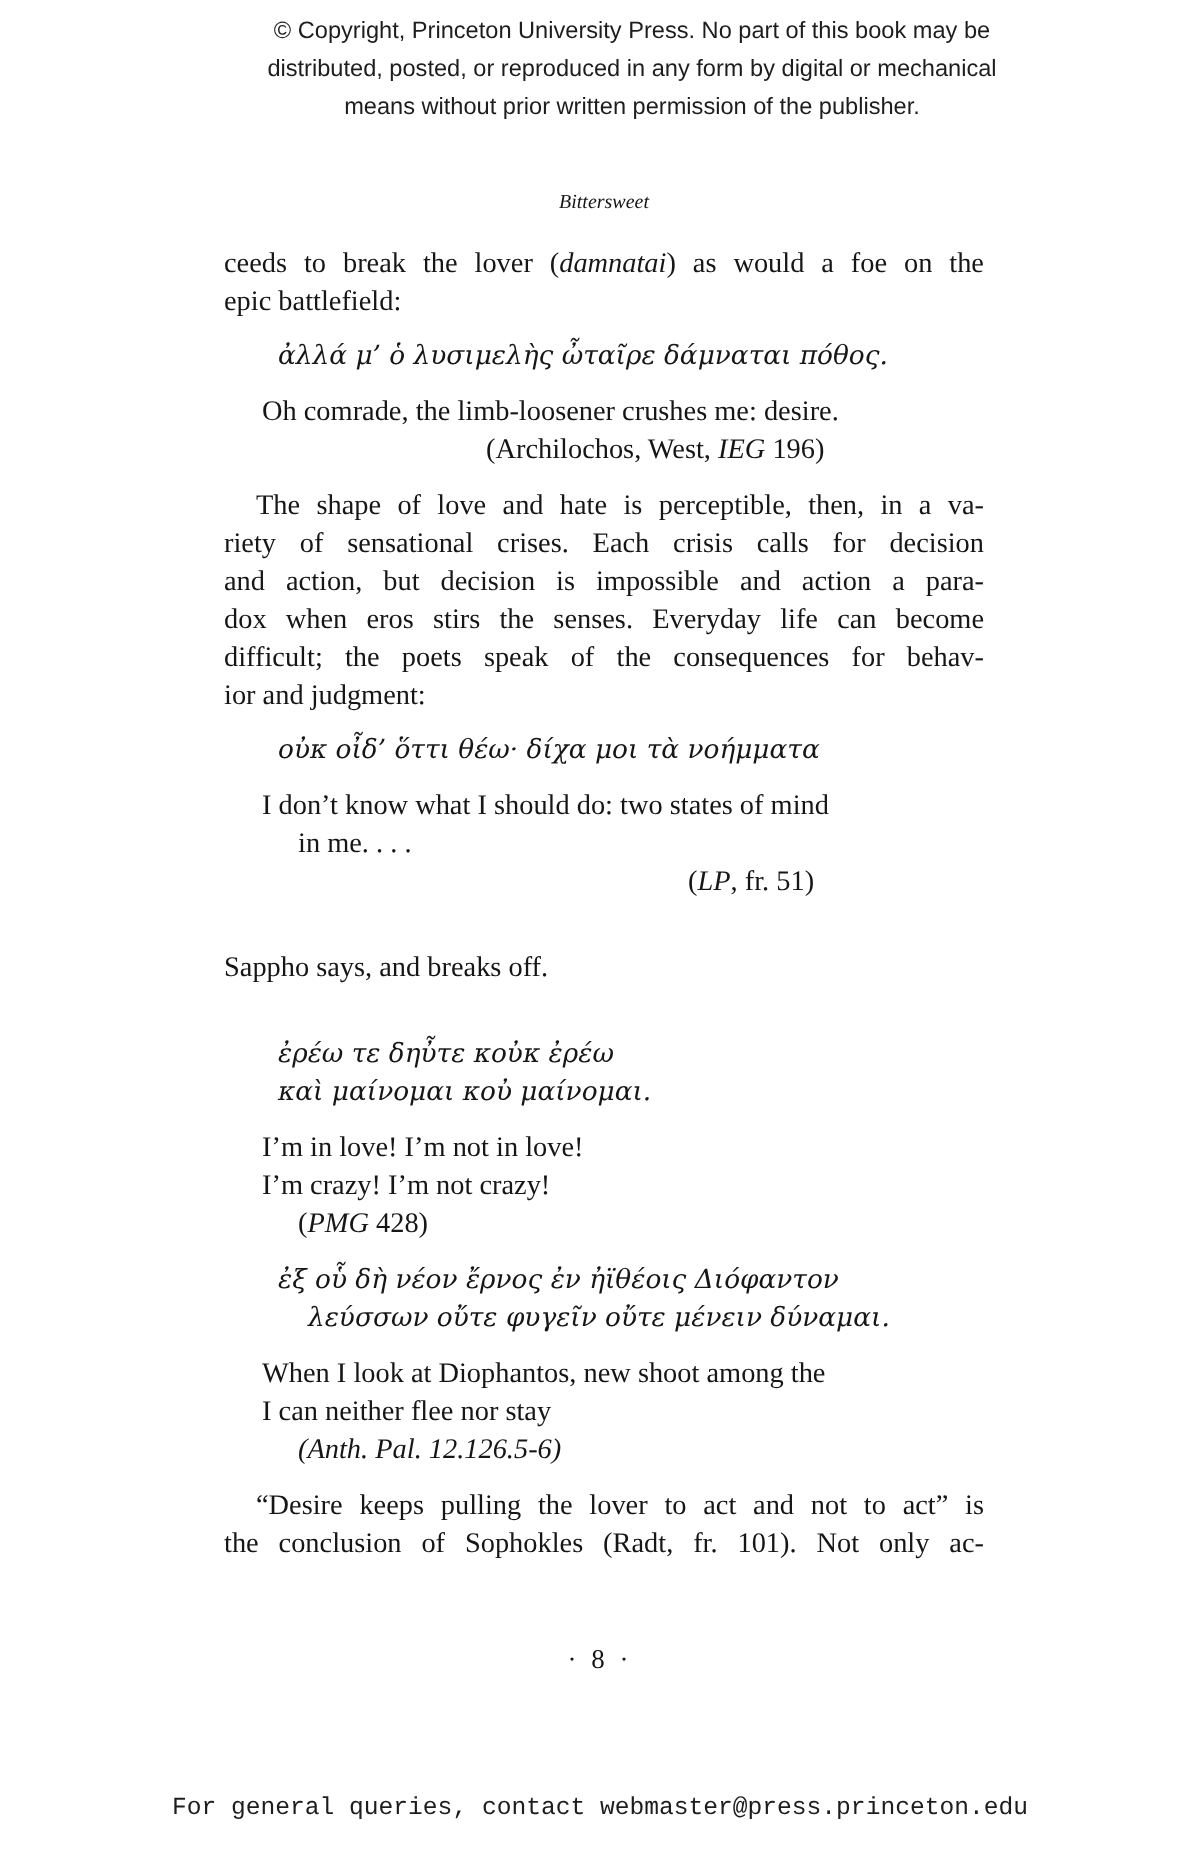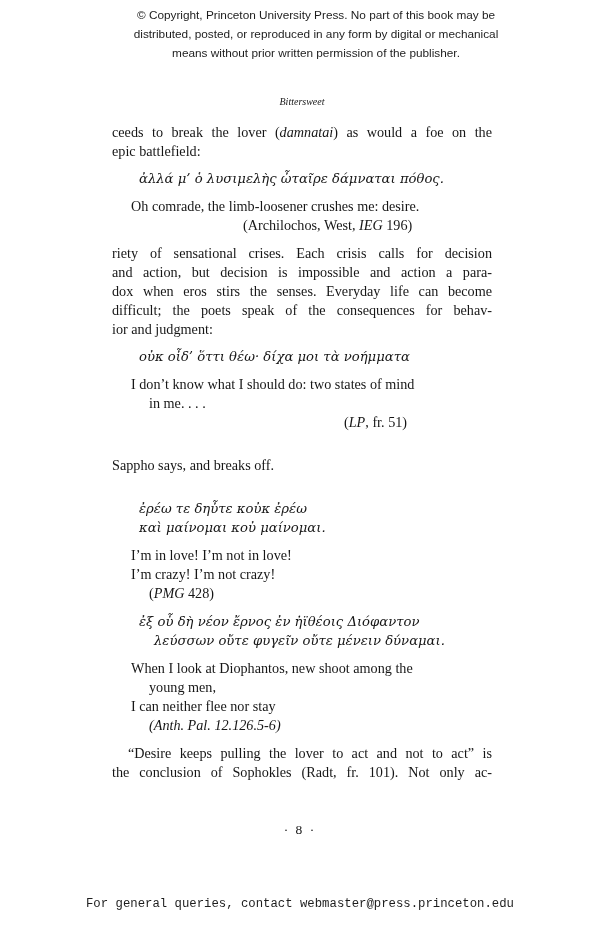--- a/index.html
+++ b/index.html
@@ -75,20 +75,21 @@
   <div class="greek">
     <div class="ln">ἀλλά μ’ ὁ λυσιμελὴς ὦταῖρε δάμναται πόθος.</div>
   </div>
 
   <div class="trans">
     <div class="ln">Oh comrade, the limb-loosener crushes me: desire.</div>
     <div class="ln attr-arch"><span>(Archilochos, West, </span><em>IEG</em><span> 196)</span></div>
   </div>
 
   <div class="para">
+    <div class="ln j ind">The shape of love and hate is perceptible, then, in a va-</div>
     <div class="ln j">riety of sensational crises. Each crisis calls for decision</div>
     <div class="ln j">and action, but decision is impossible and action a para-</div>
     <div class="ln j">dox when eros stirs the senses. Everyday life can become</div>
     <div class="ln j">difficult; the poets speak of the consequences for behav-</div>
     <div class="ln">ior and judgment:</div>
   </div>
 
   <div class="greek">
     <div class="ln">οὐκ οἶδ’ ὅττι θέω· δίχα μοι τὰ νοήμματα</div>
   </div>
@@ -115,21 +116,20 @@
   </div>
 
 
   <div class="greek">
     <div class="ln">ἐξ οὗ δὴ νέον ἔρνος ἐν ἠϊθέοις Διόφαντον</div>
     <div class="ln gind2">λεύσσων οὔτε φυγεῖν οὔτε μένειν δύναμαι.</div>
   </div>
 
   <div class="trans">
     <div class="ln">When I look at Diophantos, new shoot among the</div>
-    <div class="ln ind2">young men,</div>
     <div class="ln">I can neither flee nor stay</div>
     <div class="ln attr-anth">(Anth. Pal. 12.126.5-6)</div>
   </div>
 
   <div class="para">
     <div class="ln j ind">“Desire keeps pulling the lover to act and not to act” is</div>
     <div class="ln j">the conclusion of Sophokles (Radt, fr. 101). Not only ac-</div>
   </div>
 
 </div>

